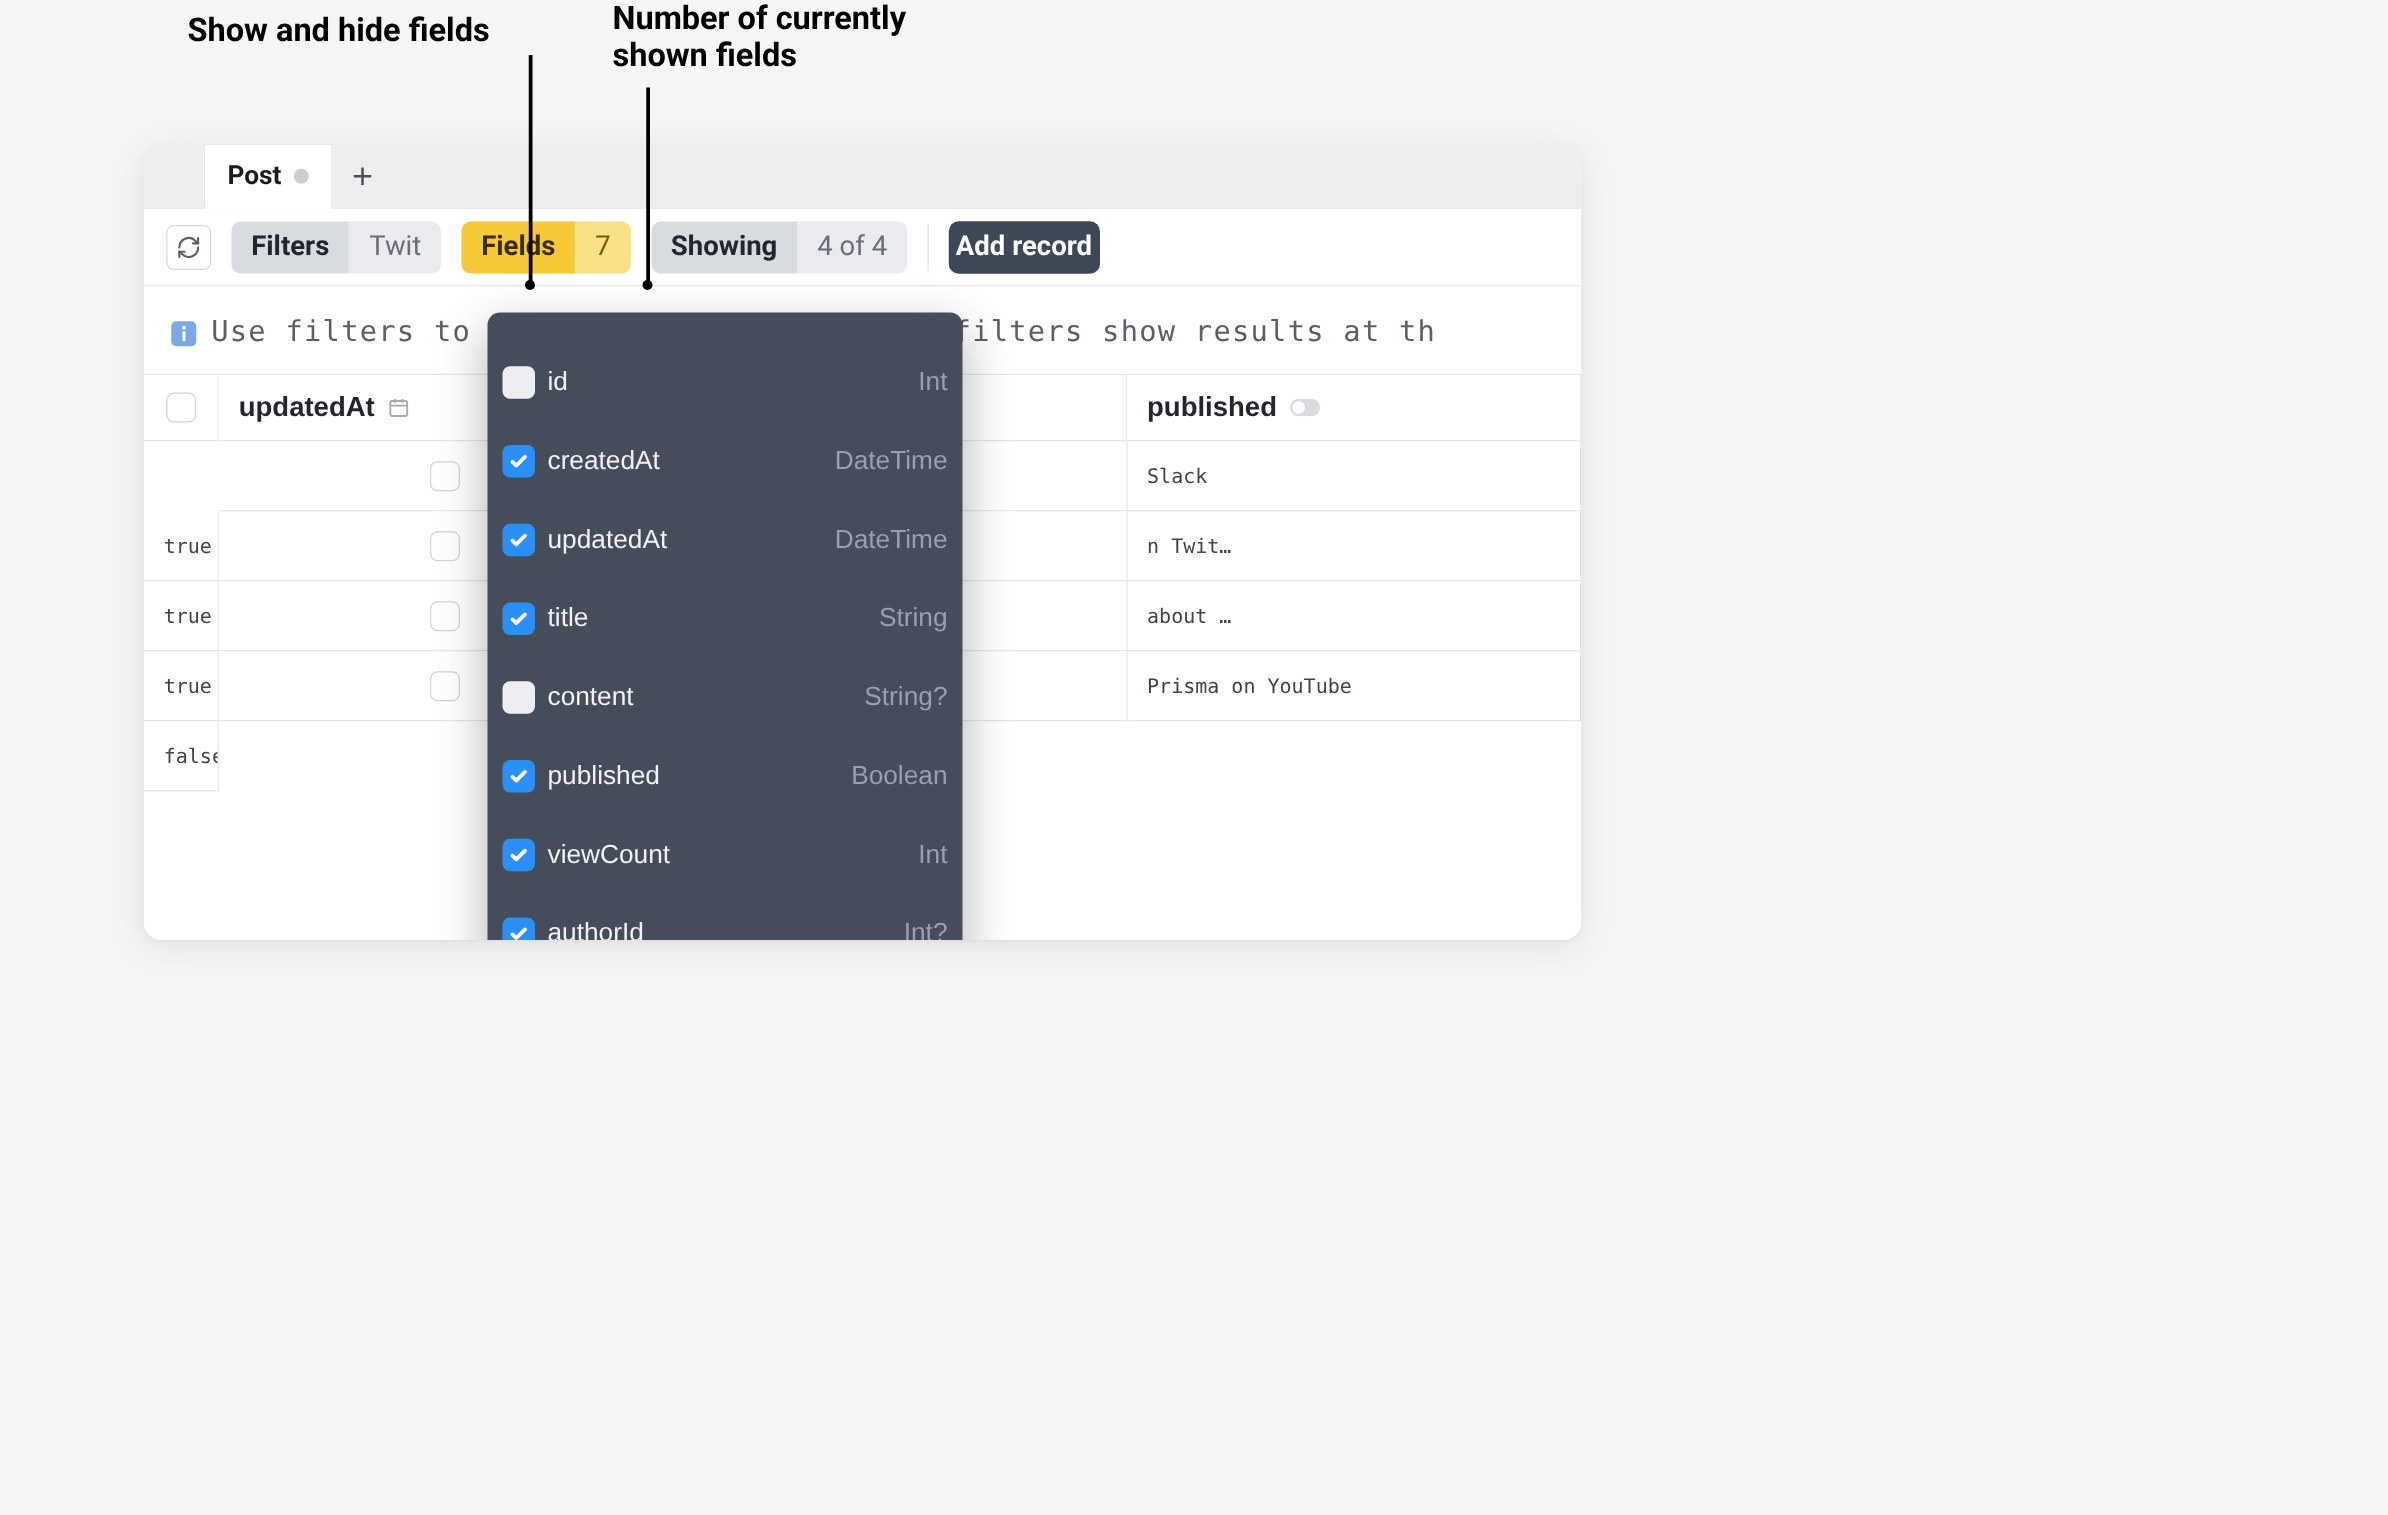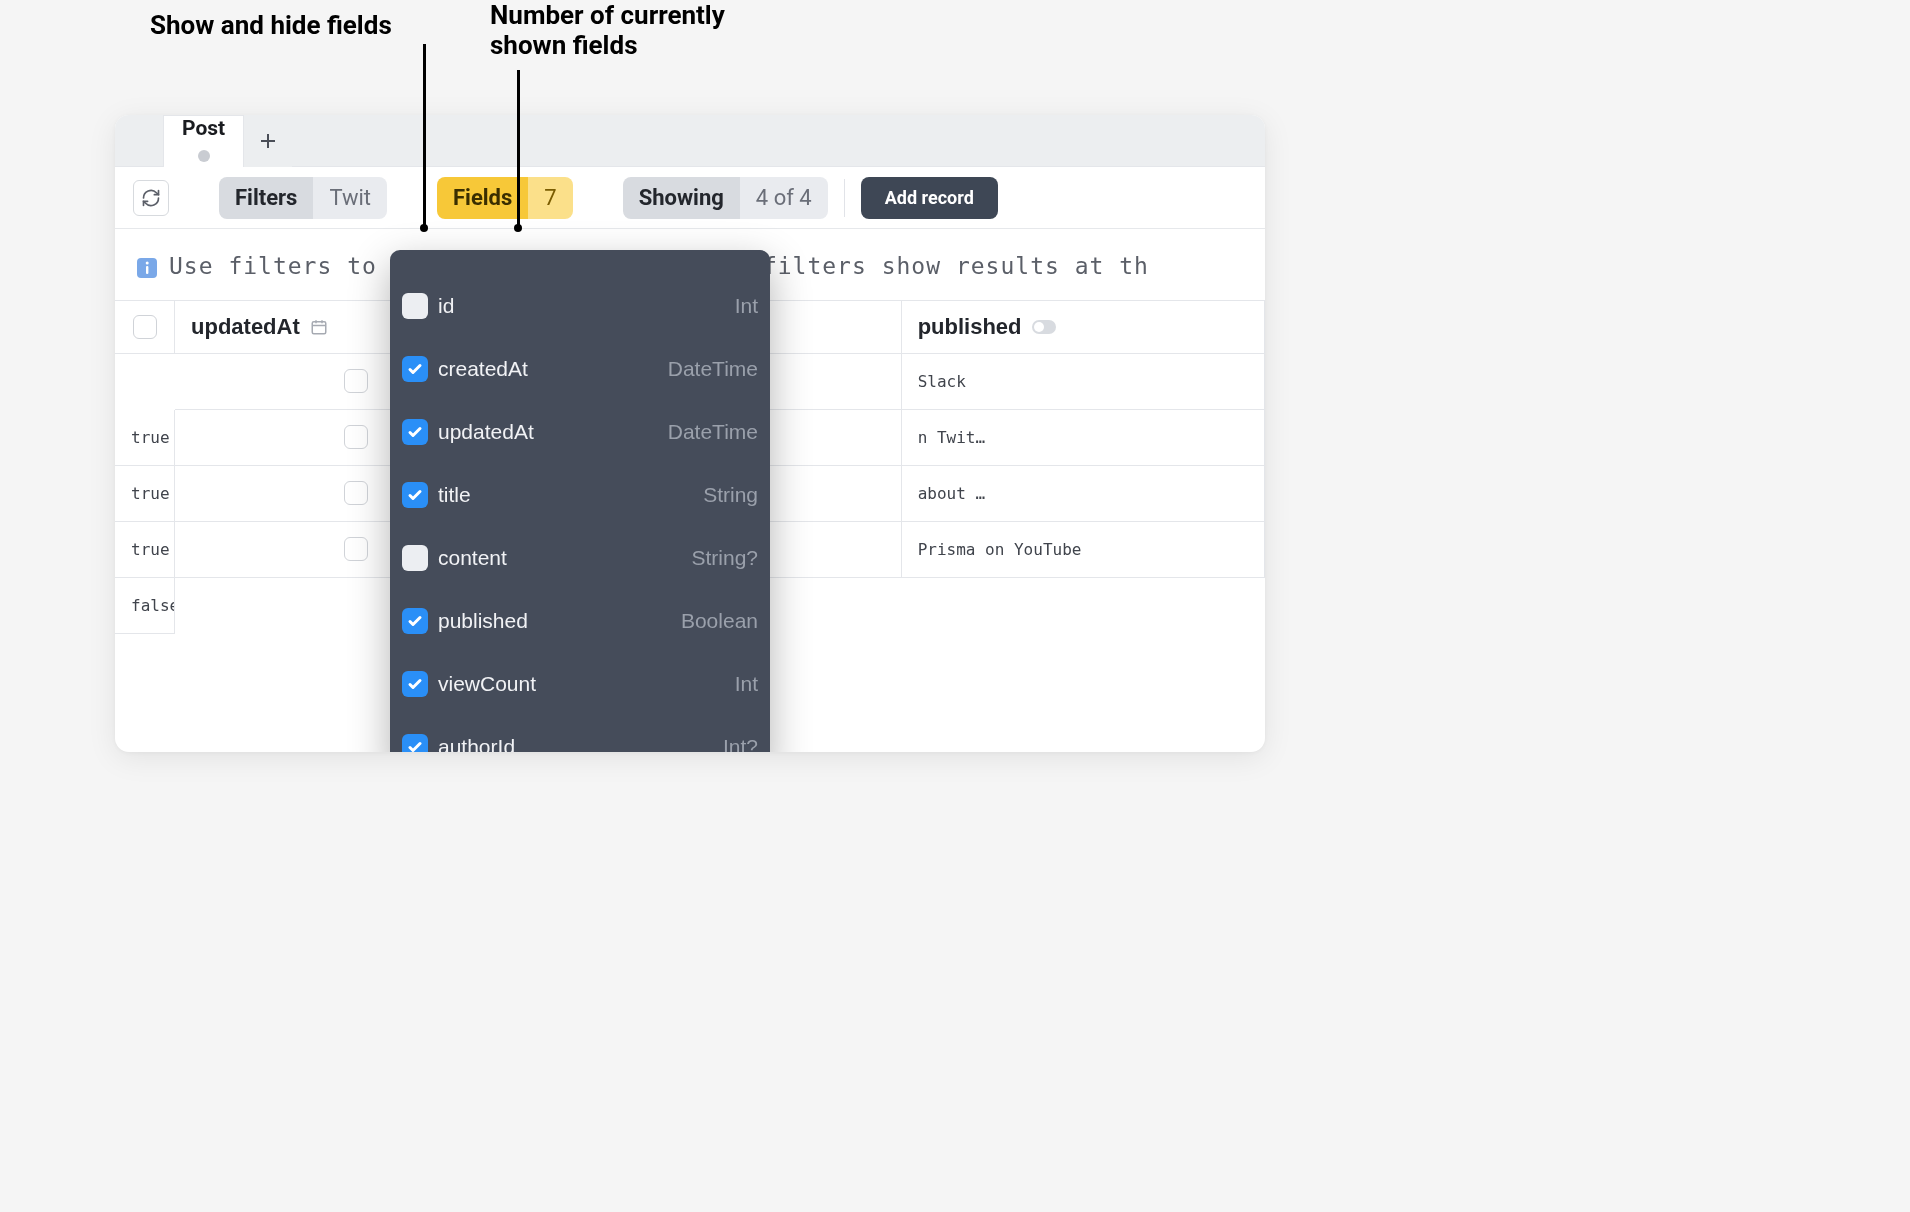--- a/index.html
+++ b/index.html
@@ -66,21 +66,20 @@
     align-items: center;
     height: 52px;
     padding: 0 18px;
     background: #fff;
     border: 1px solid #e4e6ea;
     border-bottom: none;
     font-size: 21px;
     font-weight: 700;
     color: #1a1c20;
     gap: 10px;
-    flex-direction: column;
   }
   .tab-dot {
     width: 12px;
     height: 12px;
     border-radius: 6px;
     background: #c9ccd2;
   }
   .tab-add {
     width: 48px;
     height: 52px;
@@ -112,21 +111,20 @@
     background: #fff;
     color: #5b5f68;
   }
   .pill {
     display: flex;
     align-items: center;
     height: 42px;
     border-radius: 8px;
     overflow: hidden;
     font-size: 22px;
-    margin-left: 34px;
   }
   .pill-left {
     background: #d8dbe0;
     color: #23262c;
     font-weight: 700;
     padding: 0 16px;
     height: 100%;
     display: flex;
     align-items: center;
   }
@@ -140,25 +138,25 @@
   }
   .pill-fields .pill-left { background:#f7c838; color:#3a2e00; }
   .pill-fields .pill-right { background:#fbe08a; color:#7a5c00; }
   .vdiv {
     width: 1px;
     height: 38px;
     background: #e1e3e8;
   }
   .add-record-btn {
     height: 42px;
-    padding: 0 24px;
+    padding: 0 6px;
     background: #3e4755;
     color: #fff;
     font-weight: 700;
-    font-size: 18px;
+    font-size: 22px;
     border-radius: 8px;
     display: flex;
     align-items: center;
   }
 
   
   .info-strip {
     padding: 24px 20px 20px 20px;
     font-family: ui-monospace, "SF Mono", Menlo, Consolas, monospace;
     font-size: 23px;

